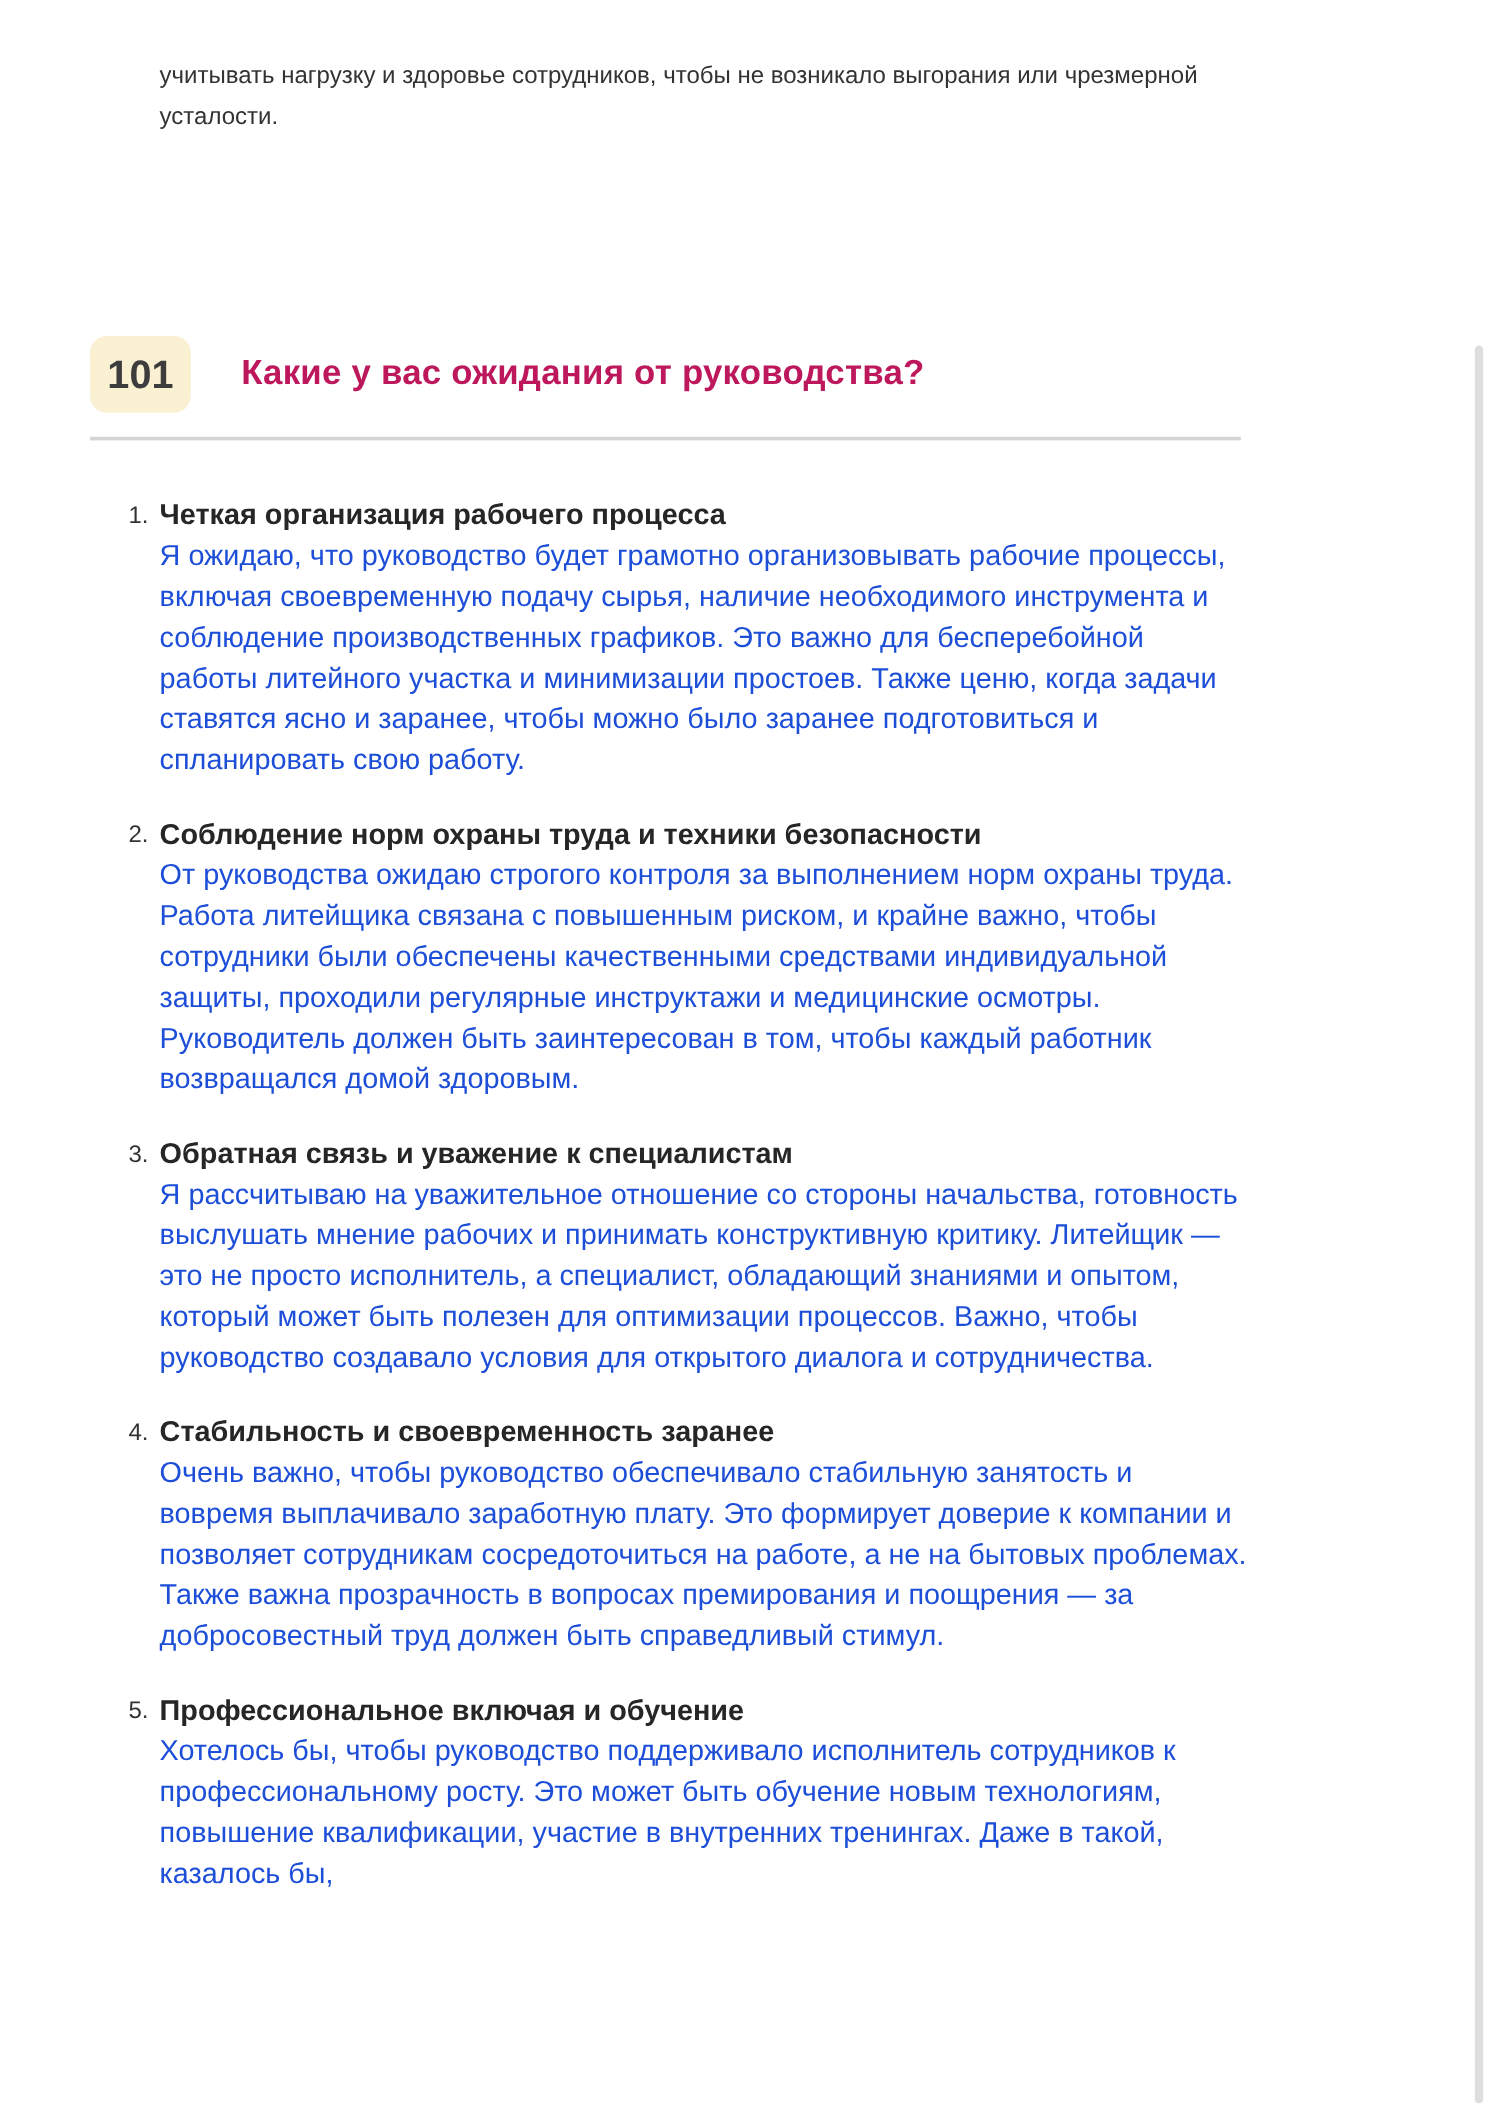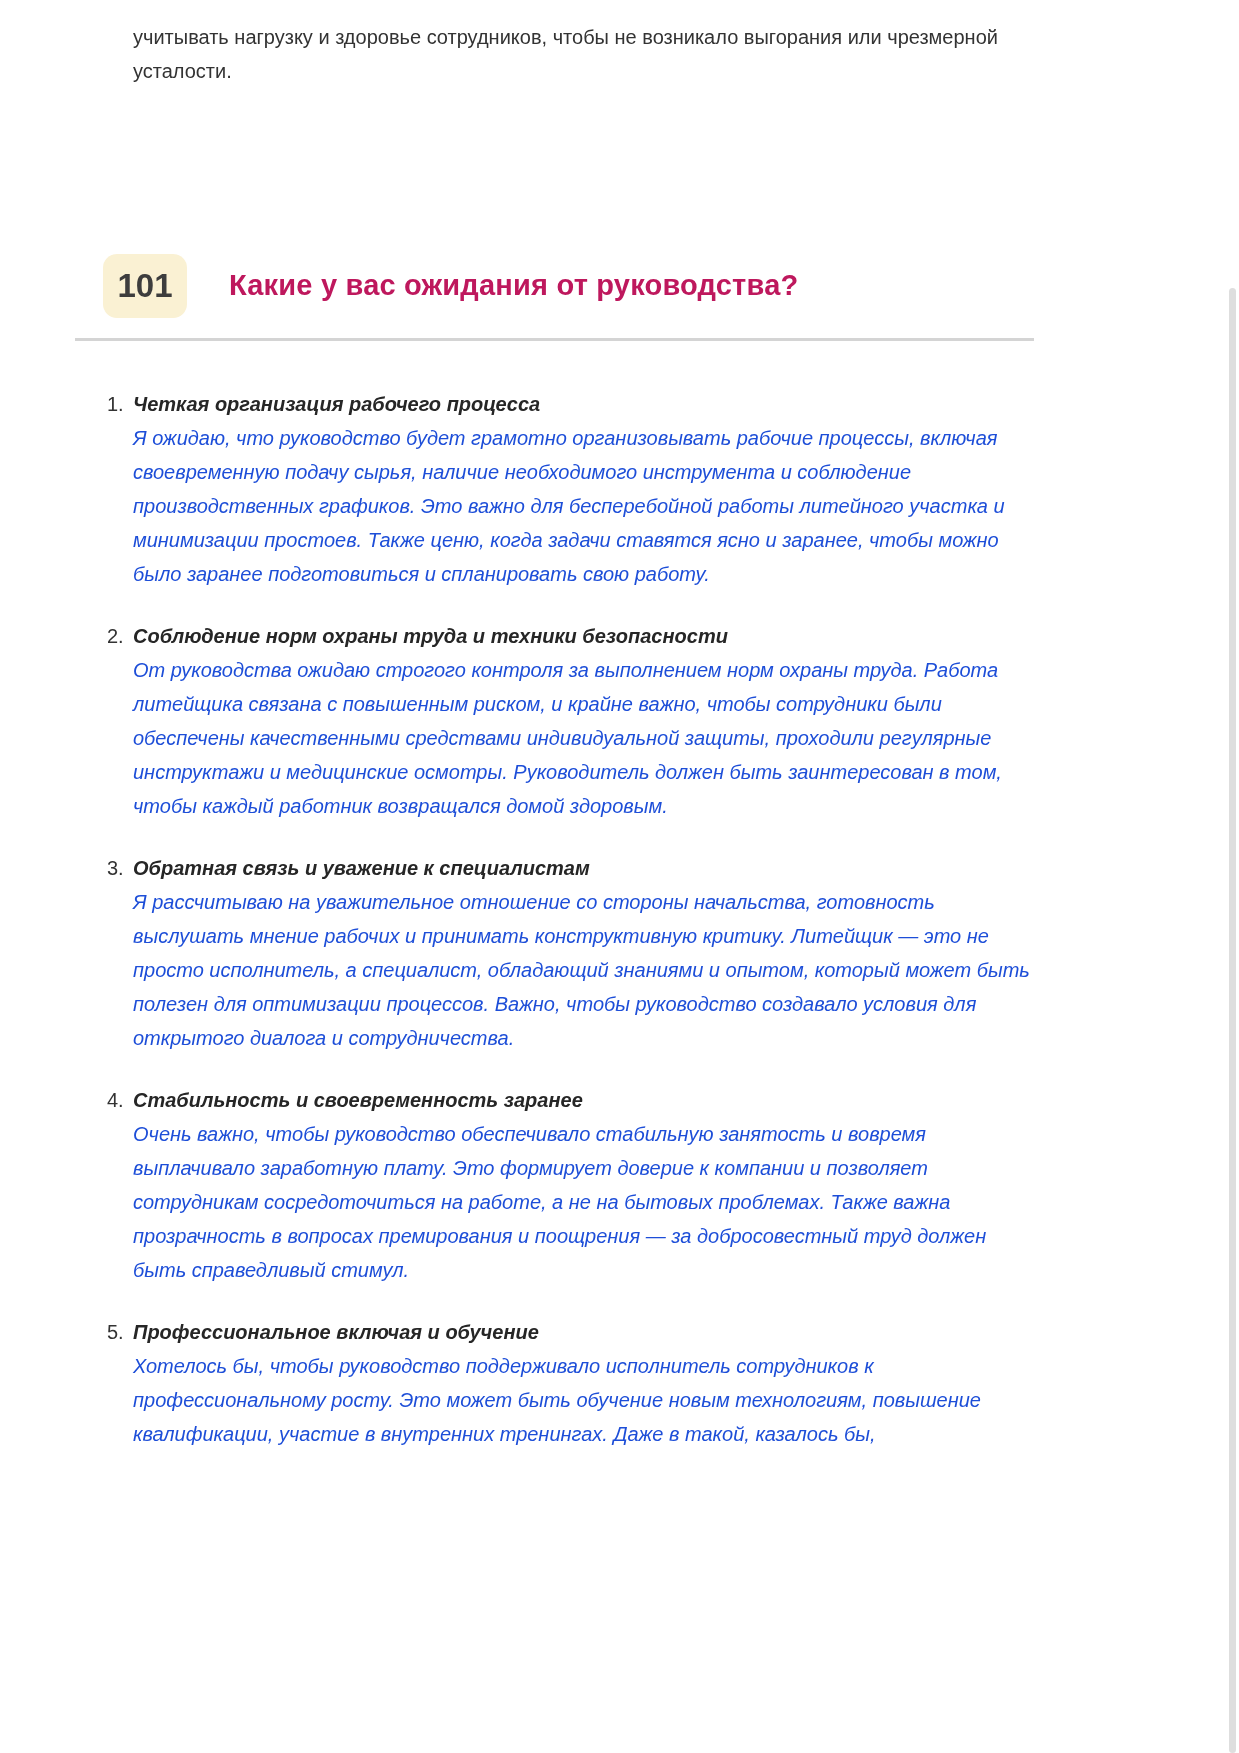--- a/index.html
+++ b/index.html
@@ -10,31 +10,31 @@
   body {
     width: 1239px;
     height: 1753px;
     background: #ffffff;
     font-family: "Liberation Sans", "DejaVu Sans", sans-serif;
     color: #333333;
     position: relative;
     overflow: hidden;
   }
   .page {
-    padding-top: 20px;
+    padding-top: 46px;
   }
   .intro {
     margin: 0 205px 0 133px;
     font-size: 20px;
     line-height: 34px;
   }
   .section-header {
     display: flex;
     align-items: center;
-    margin: 162px 205px 0 103px;
+    margin: 162px 205px 0 75px;
   }
   .badge {
     width: 84px;
     height: 64px;
     background: #faf1d3;
     border-radius: 14px;
     display: flex;
     align-items: center;
     justify-content: center;
     font-size: 33px;
@@ -63,23 +63,22 @@
   }
   .item-num {
     width: 26px;
     flex-shrink: 0;
     font-size: 20px;
     line-height: 34px;
     color: #333333;
   }
   .item-content {
     flex: 1;
-    font-size: 20px;
+    font-size: 24px;
     line-height: 34px;
-    font-style: italic;
   }
   .item-title {
     font-weight: 700;
     color: #262626;
   }
   .item-body {
     color: #1d4ed8;
   }
   .scrollbar {
     position: absolute;

